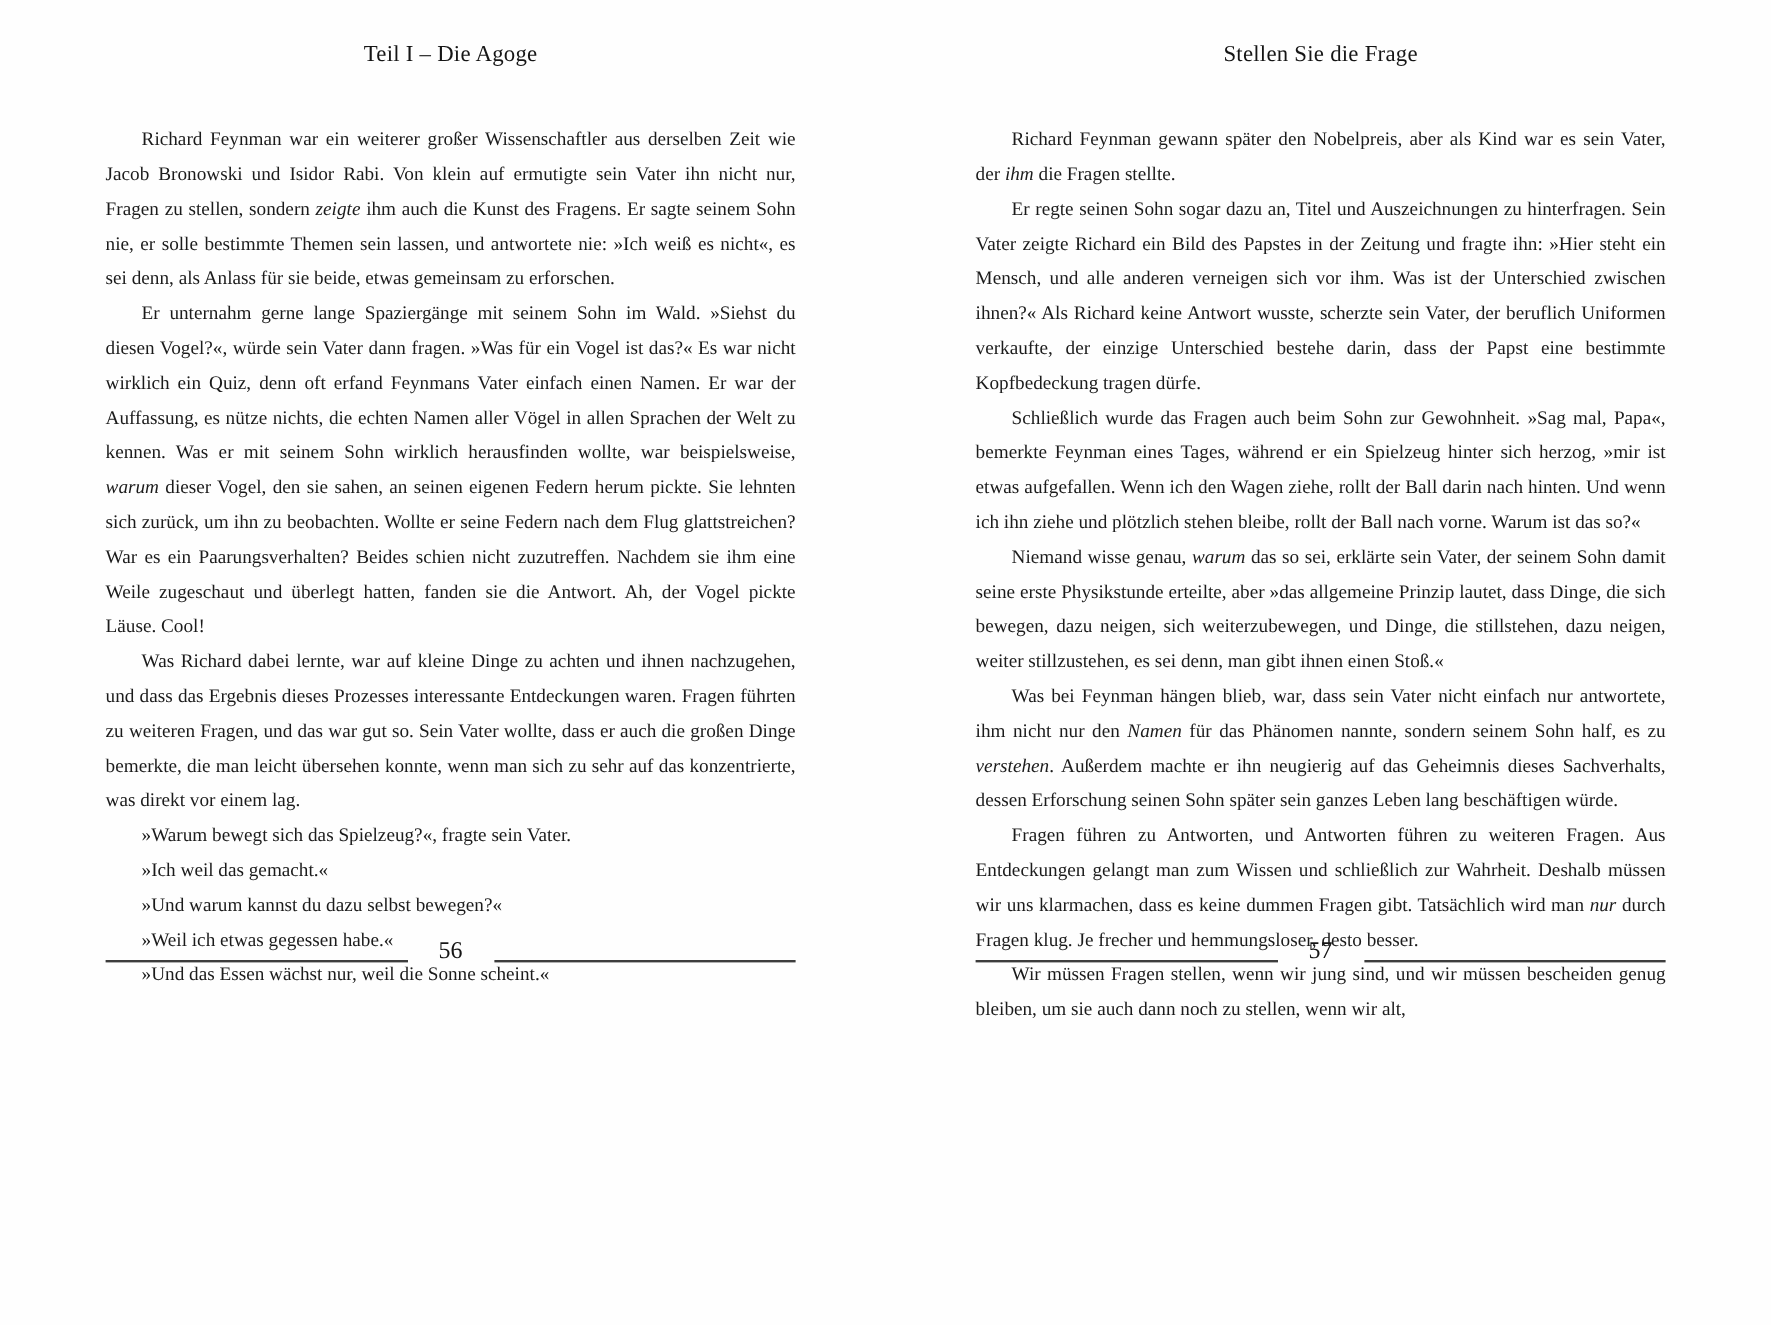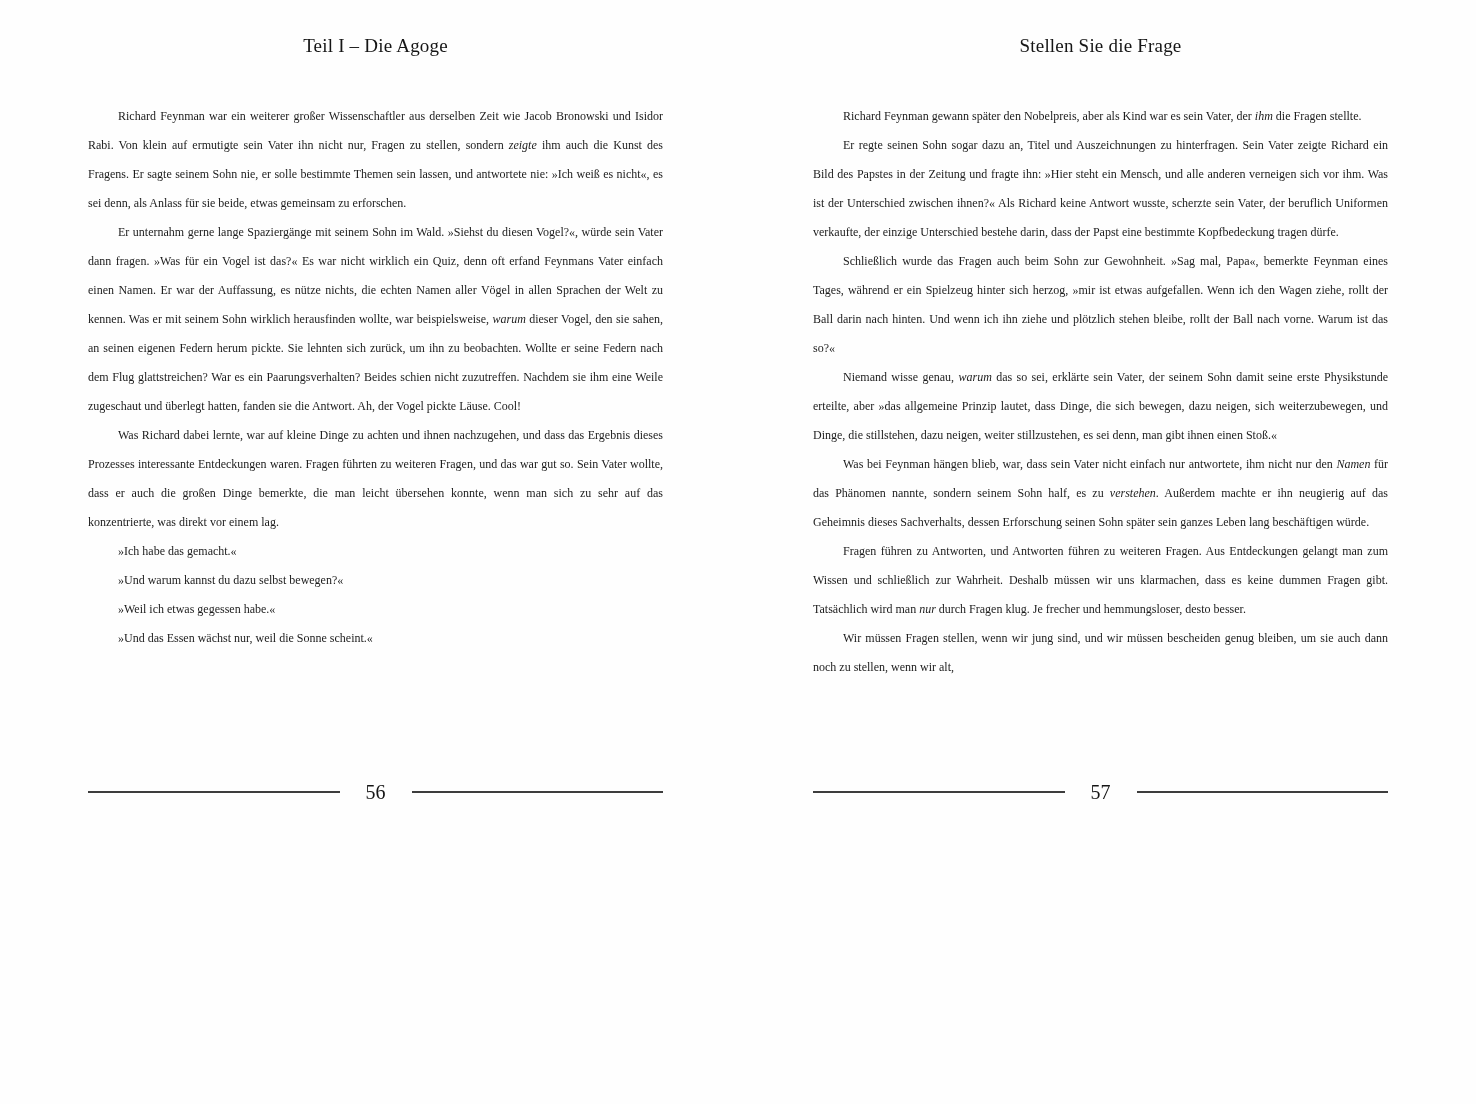--- a/index.html
+++ b/index.html
@@ -30,39 +30,39 @@
     text-align: center;
     font-size: 19px;
     line-height: 24px;
     margin-bottom: 32px;
     letter-spacing: 0.2px;
     color: #151515;
   }
 
   .text-body {
     text-align: justify;
-    font-size: 12px;
+    font-size: 16px;
     line-height: 29px;
     hyphens: auto;
     margin-top: 44px;
     -webkit-hyphens: auto;
   }
   .para {
     margin: 0;
     text-indent: 30px;
   }
   .para em { font-style: italic; }
 
   .page-footer {
     position: absolute;
     bottom: 42px;
     left: 0;
     right: 0;
     display: flex;
-    align-items: center;
+    align-items: flex-end;
     gap: 26px;
   }
   .page.left  .page-footer { padding-left: 88px; padding-right: 75px; }
   .page.right .page-footer { padding-left: 75px; padding-right: 88px; }
   .footer-rule {
     flex: 1 1 auto;
     height: 0;
     border-top: 2px solid #3d3d3d;
   }
   .page-number {
@@ -75,21 +75,22 @@
 <body>
 
 <div class="book">
 
   <div class="page left">
     <div class="running-head">Teil I – Die Agoge</div>
     <div class="text-body">
         <p class="para"><span>Richard Feynman war ein weiterer großer Wissenschaftler aus derselben Zeit wie Jacob Bronowski und Isidor Rabi. Von klein auf ermutigte sein Vater ihn nicht nur, Fragen zu stellen, sondern </span><em>zeigte</em><span> ihm auch die Kunst des Fragens. Er sagte seinem Sohn nie, er solle bestimmte Themen sein lassen, und antwortete nie: »Ich weiß es nicht«, es sei denn, als Anlass für sie beide, etwas gemeinsam zu erforschen.</span></p>
         <p class="para"><span>Er unternahm gerne lange Spaziergänge mit seinem Sohn im Wald. »Siehst du diesen Vogel?«, würde sein Vater dann fragen. »Was für ein Vogel ist das?« Es war nicht wirklich ein Quiz, denn oft erfand Feynmans Vater einfach einen Namen. Er war der Auffassung, es nütze nichts, die echten Namen aller Vögel in allen Sprachen der Welt zu kennen. Was er mit seinem Sohn wirklich herausfinden wollte, war beispielsweise, </span><em>warum</em><span> dieser Vogel, den sie sahen, an seinen eigenen Federn herum pickte. Sie lehnten sich zurück, um ihn zu beobachten. Wollte er seine Federn nach dem Flug glattstreichen? War es ein Paarungsverhalten? Beides schien nicht zuzutreffen. Nachdem sie ihm eine Weile zugeschaut und überlegt hatten, fanden sie die Antwort. Ah, der Vogel pickte Läuse. Cool!</span></p>
         <p class="para"><span>Was Richard dabei lernte, war auf kleine Dinge zu achten und ihnen nachzugehen, und dass das Ergebnis dieses Prozesses interessante Entdeckungen waren. Fragen führten zu weiteren Fragen, und das war gut so. Sein Vater wollte, dass er auch die großen Dinge bemerkte, die man leicht übersehen konnte, wenn man sich zu sehr auf das konzentrierte, was direkt vor einem lag.</span></p>
-        <p class="para"><span>»Ich habe das gemacht.«</span></p>
+        <p class="para"><span>»Warum bewegt sich das Spielzeug?«, fragte sein Vater.</span></p>
+        <p class="para"><span>»Ich weil das gemacht.«</span></p>
         <p class="para"><span>»Und warum kannst du dazu selbst bewegen?«</span></p>
         <p class="para"><span>»Weil ich etwas gegessen habe.«</span></p>
         <p class="para"><span>»Und das Essen wächst nur, weil die Sonne scheint.«</span></p>
       </div>
     <div class="page-footer">
       <div class="footer-rule"></div>
       <div class="page-number">56</div>
       <div class="footer-rule"></div>
     </div>
   </div>

